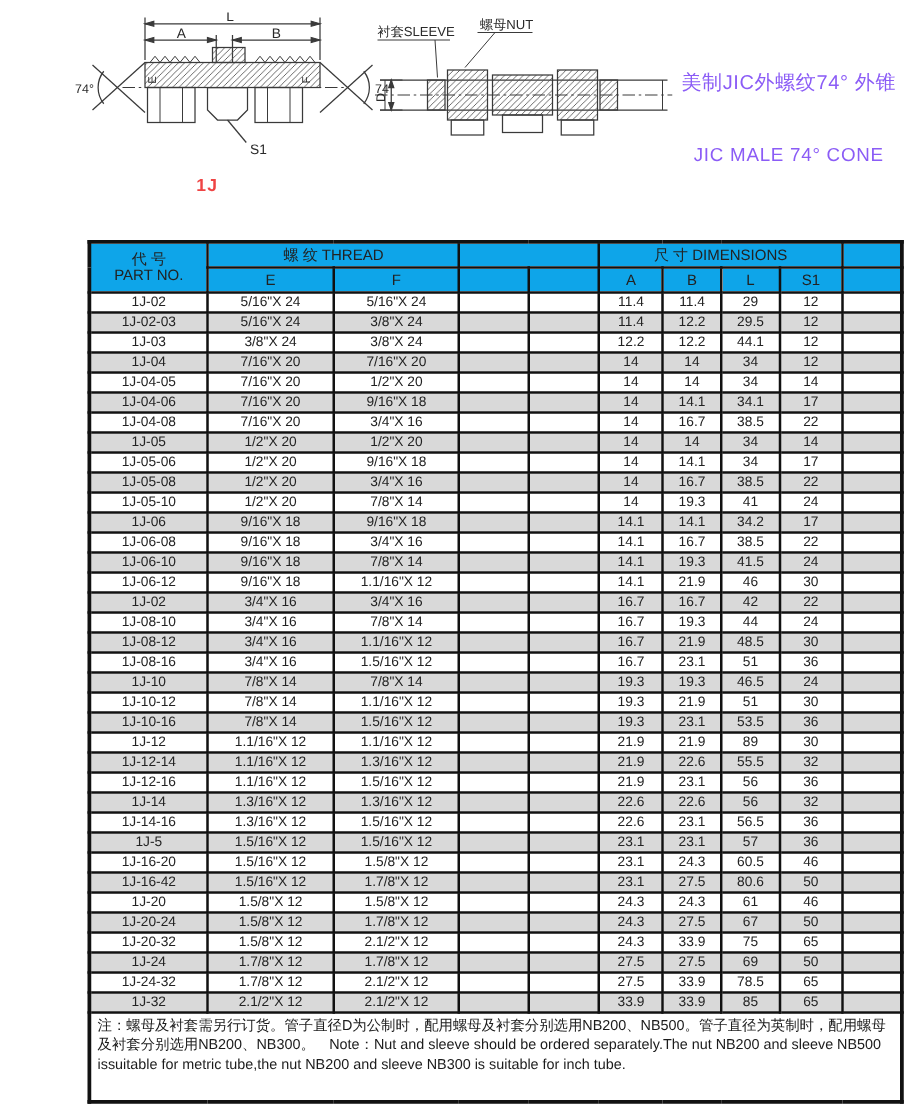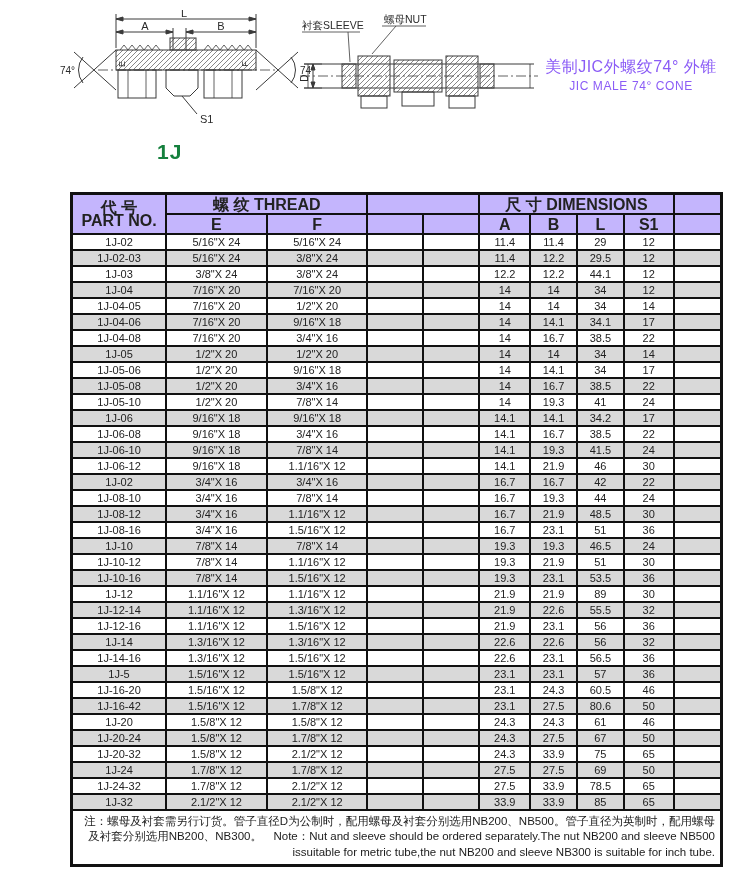--- a/index.html
+++ b/index.html
@@ -8,41 +8,41 @@
     font-family:"Liberation Sans", sans-serif; color:#1f1f1f; overflow:hidden;
   }
   svg text { font-family:"Liberation Sans", sans-serif; fill:#2a2a2a; }
   .drawing-left  { position:absolute; left:58px;  top:10px; }
   .drawing-right { position:absolute; left:300px; top:14px; }
   .title-block {
     position:absolute; left:528px; top:56px; width:206px;
     text-align:center; color:#8b5cf6; line-height:1.4;
   }
   .title-cn { font-size:16px; letter-spacing:0.5px; }
-  .title-en { font-size:12px; letter-spacing:0.6px; }
+  .title-en { font-size:15px; letter-spacing:0.6px;margin-top:36px; }
   .product-code {
     position:absolute; left:157px; top:140px;
-    font-size:21px; font-weight:bold; letter-spacing:1px; color:#15803d;
+    font-size:14px; font-weight:bold; letter-spacing:1px; color:#ef4444;
   }
   table.parts-table {
     position:absolute; left:70px; top:192px; width:653px;
     border-collapse:collapse; table-layout:fixed;
     border:3px solid #111;
   }
   .parts-table th, .parts-table td {
     border:2px solid #111; text-align:center; padding:0;
     font-size:11px; font-weight:normal; color:#222;
     height:14px; line-height:13px; white-space:nowrap; overflow:hidden;
   }
-  .parts-table thead th { font-size:16px; height:18px; line-height:17px; background:#c4b5fd;font-weight:bold; }
+  .parts-table thead th { font-size:12px; height:18px; line-height:17px; background:#0ea5e9; }
   .parts-table thead th.two-line { line-height:13px; }
   .parts-table tbody tr.shaded td { background:#d9d9d9; }
   .parts-table td.note-cell {
-    text-align:right; white-space:normal; height:auto;
-    font-size:11.5px; line-height:1.34; padding:3px 5px 4px 5px; color:#1b1b1b;
+    text-align:left; white-space:normal; height:auto;
+    font-size:11.5px; line-height:1.34; padding:3px 5px 20px 5px; color:#1b1b1b;
   }
 </style>
 </head>
 <body>
 
 <div class="page">
 
   <svg class="drawing-left" width="262" height="132" viewBox="0 0 262 132">
     <defs>
       <pattern id="hatch" patternUnits="userSpaceOnUse" width="5" height="5">

